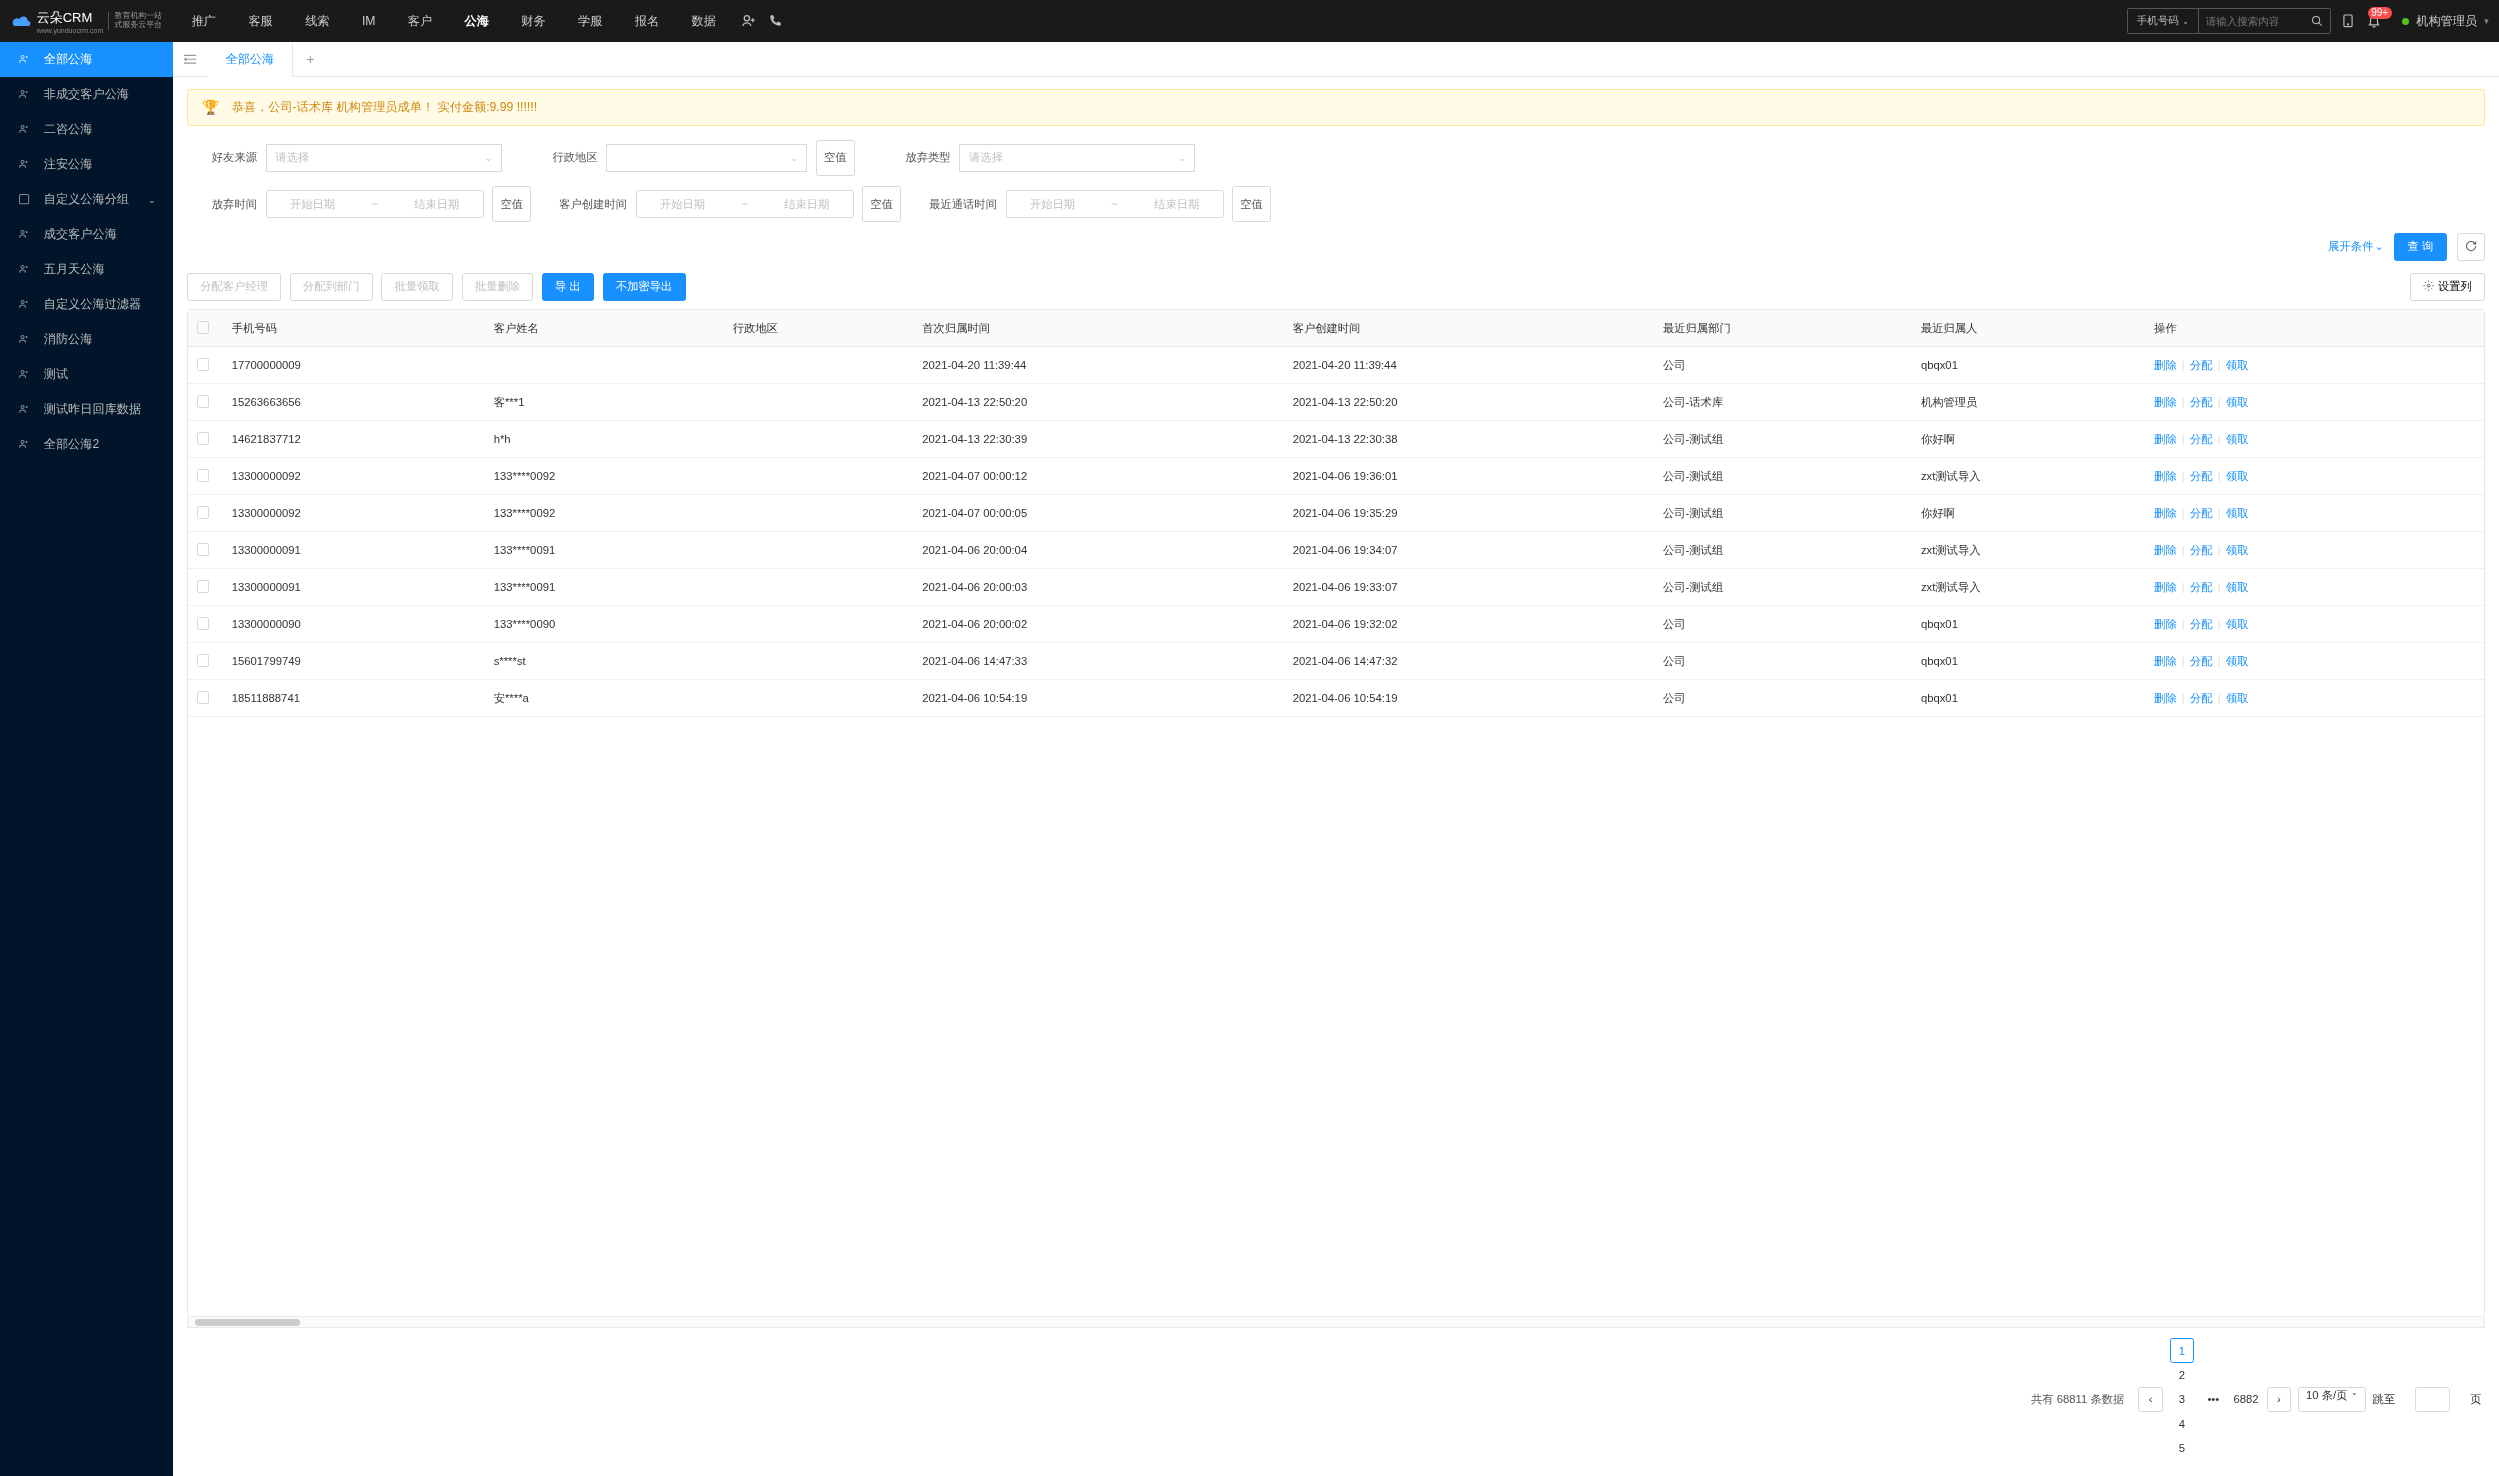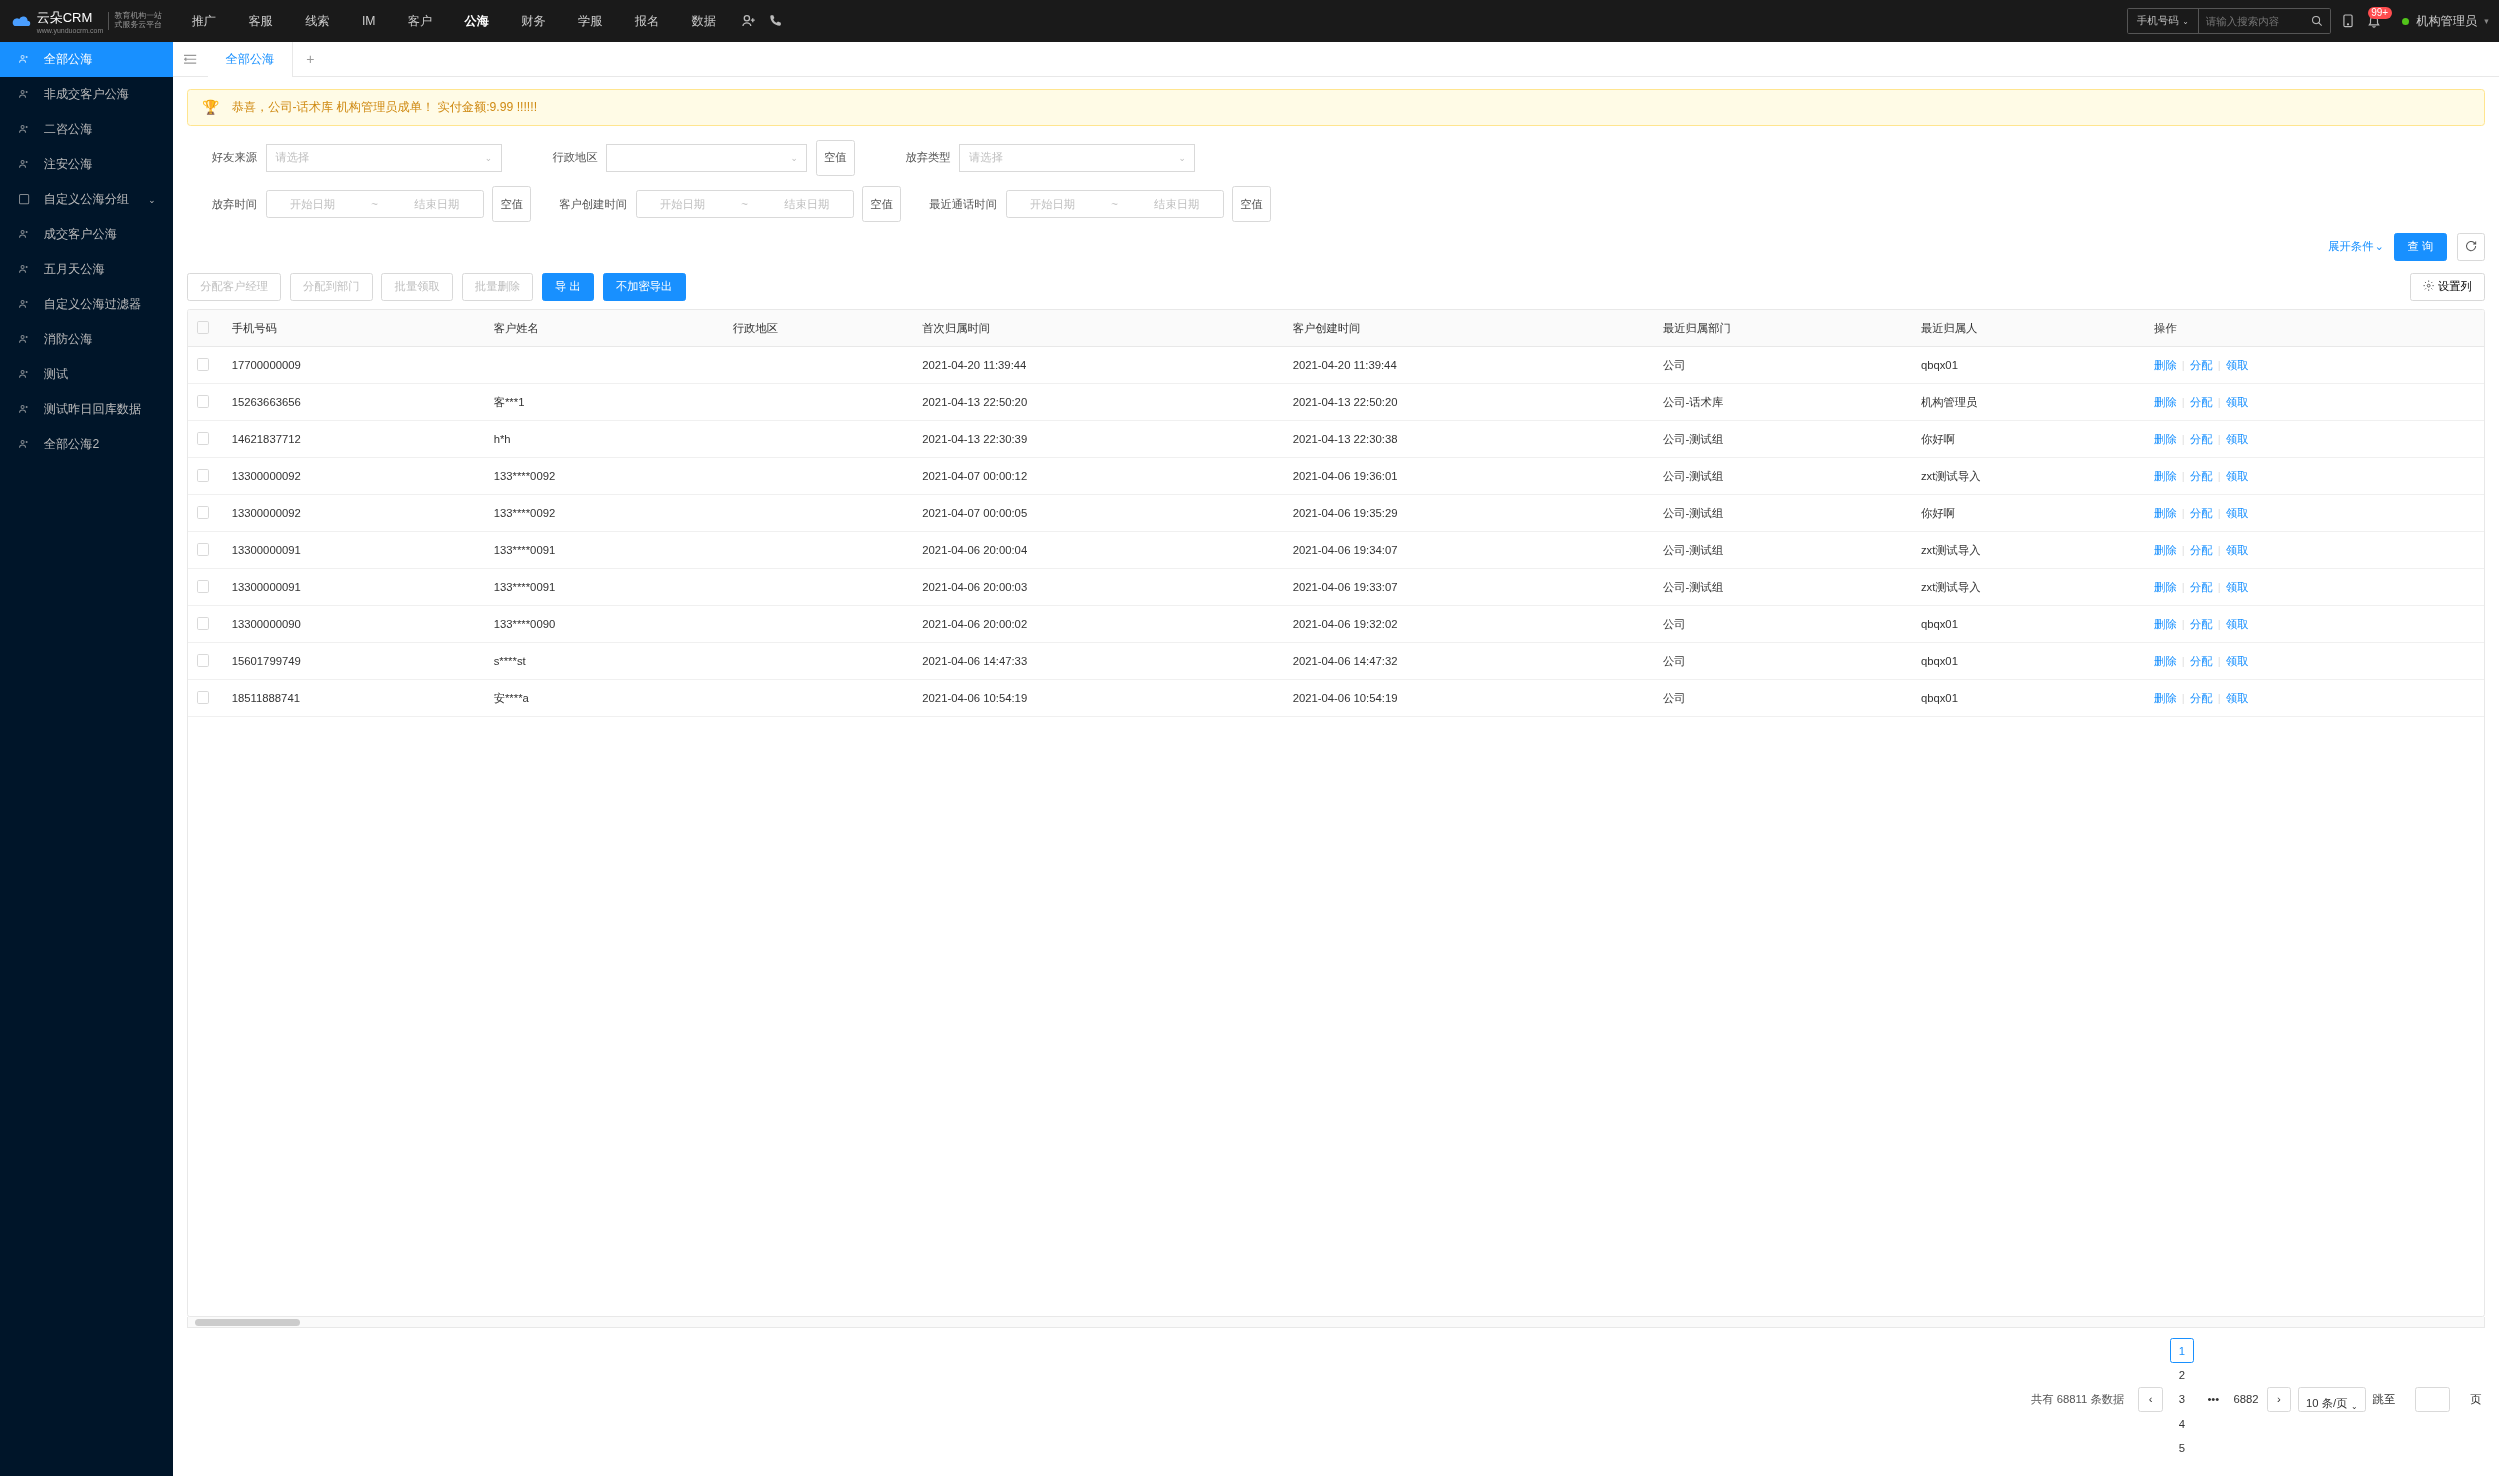--- a/index.html
+++ b/index.html
@@ -74,21 +74,21 @@
 .op-sep { color: #e0e0e0; margin: 0 5.2px; }
 
 .scrollbar { height: 10.5px; background: #fafafa; border: 0.9px solid #e8e8e8; border-top: none; position: relative; }
 .scrollbar-thumb { position: absolute; left: 7px; top: 1.7px; height: 7px; width: 105px; background: #ccc; border-radius: 3.5px; }
 
 .pagination { display: flex; align-items: center; justify-content: flex-end; gap: 7px; padding: 10.5px 3.5px 3.5px; font-size: 11.3px; }
 .page-total { color: #555; margin-right: 7px; }
 .page-btn { min-width: 24.4px; height: 24.4px; border: 0.9px solid transparent; border-radius: 2.6px; display: flex; align-items: center; justify-content: center; cursor: pointer; }
 .page-btn.bordered { border-color: #d9d9d9; }
 .page-btn.active { border-color: #1890ff; color: #1890ff; }
-.page-size { border: 0.9px solid #d9d9d9; border-radius: 2.6px; height: 24.4px; padding: 0 7px; display: flex; align-items: flex-end; gap: 3.5px; cursor: pointer; }
+.page-size { border: 0.9px solid #d9d9d9; border-radius: 2.6px; height: 24.4px; padding: 0 7px; display: flex; align-items: flex-start; gap: 3.5px; cursor: pointer; }
 .page-jump { display: flex; align-items: center; gap: 20px; }
 .page-jump input { width: 35px; height: 24.4px; border: 0.9px solid #d9d9d9; border-radius: 2.6px; text-align: center; outline: none; }
 </style>
 </head>
 <body>
 
 <div class="header">
   <div class="logo">
     <span class="logo-cloud">
       <svg viewBox="0 0 24 18" width="21" height="15.7">

